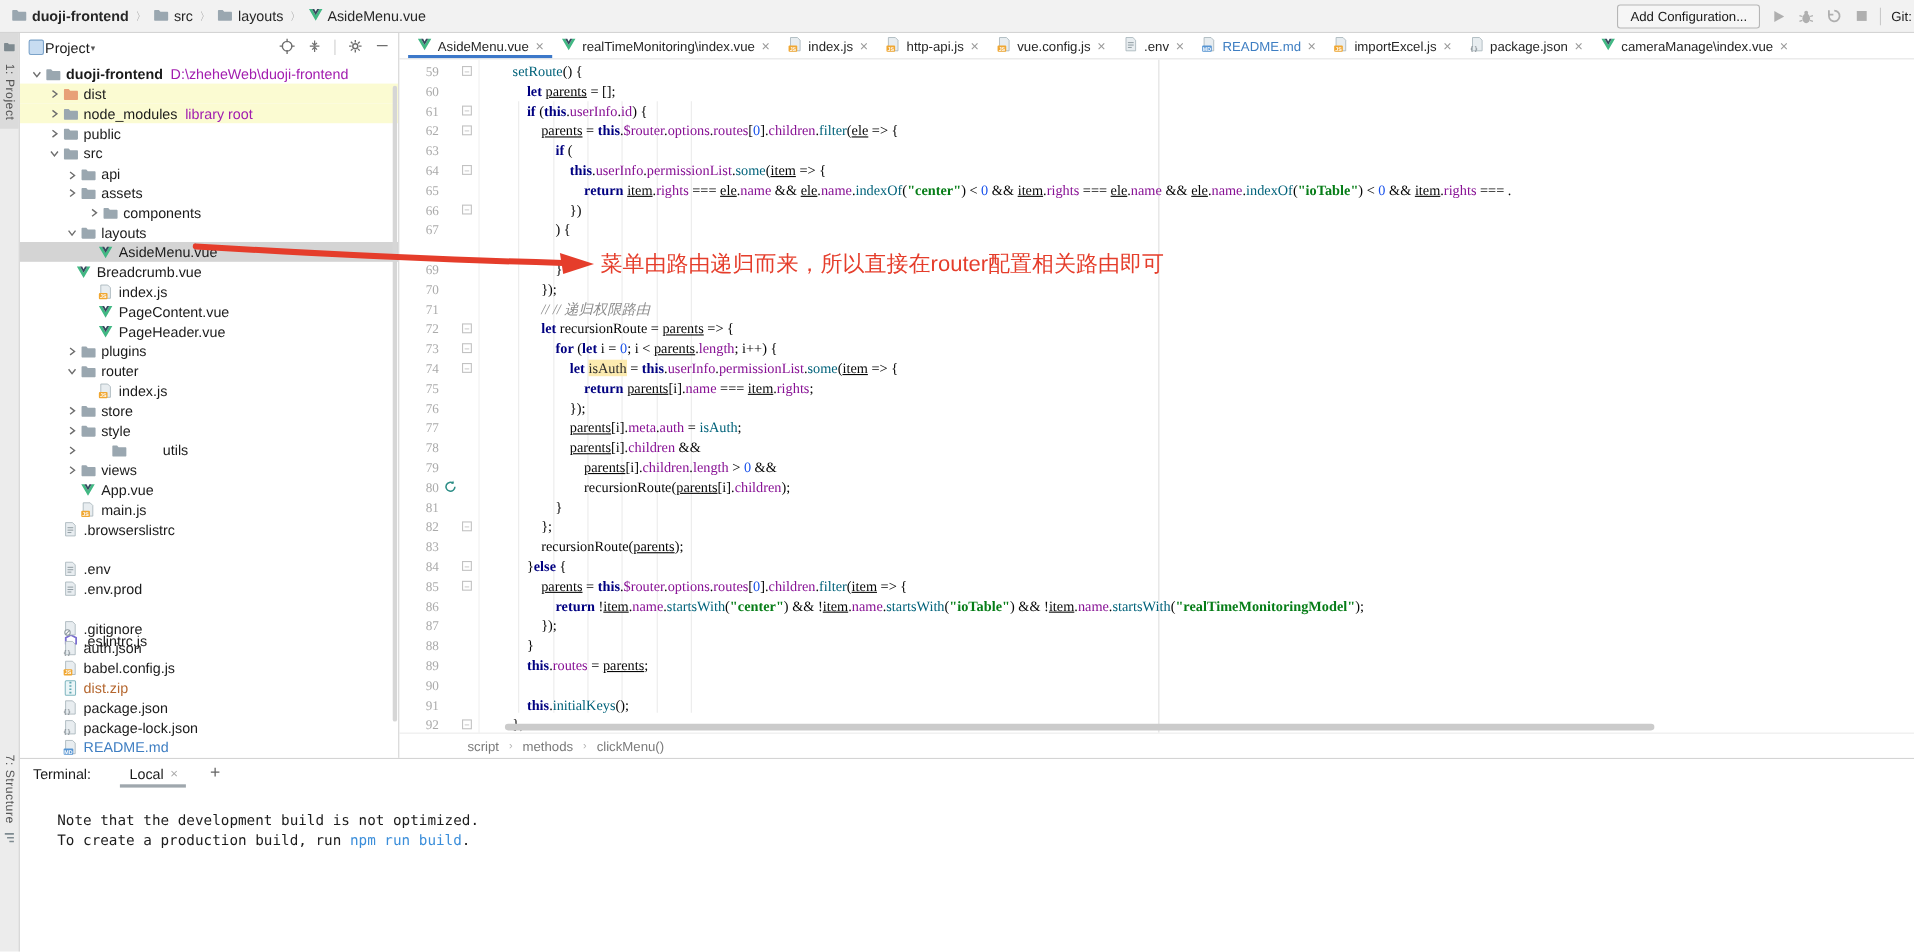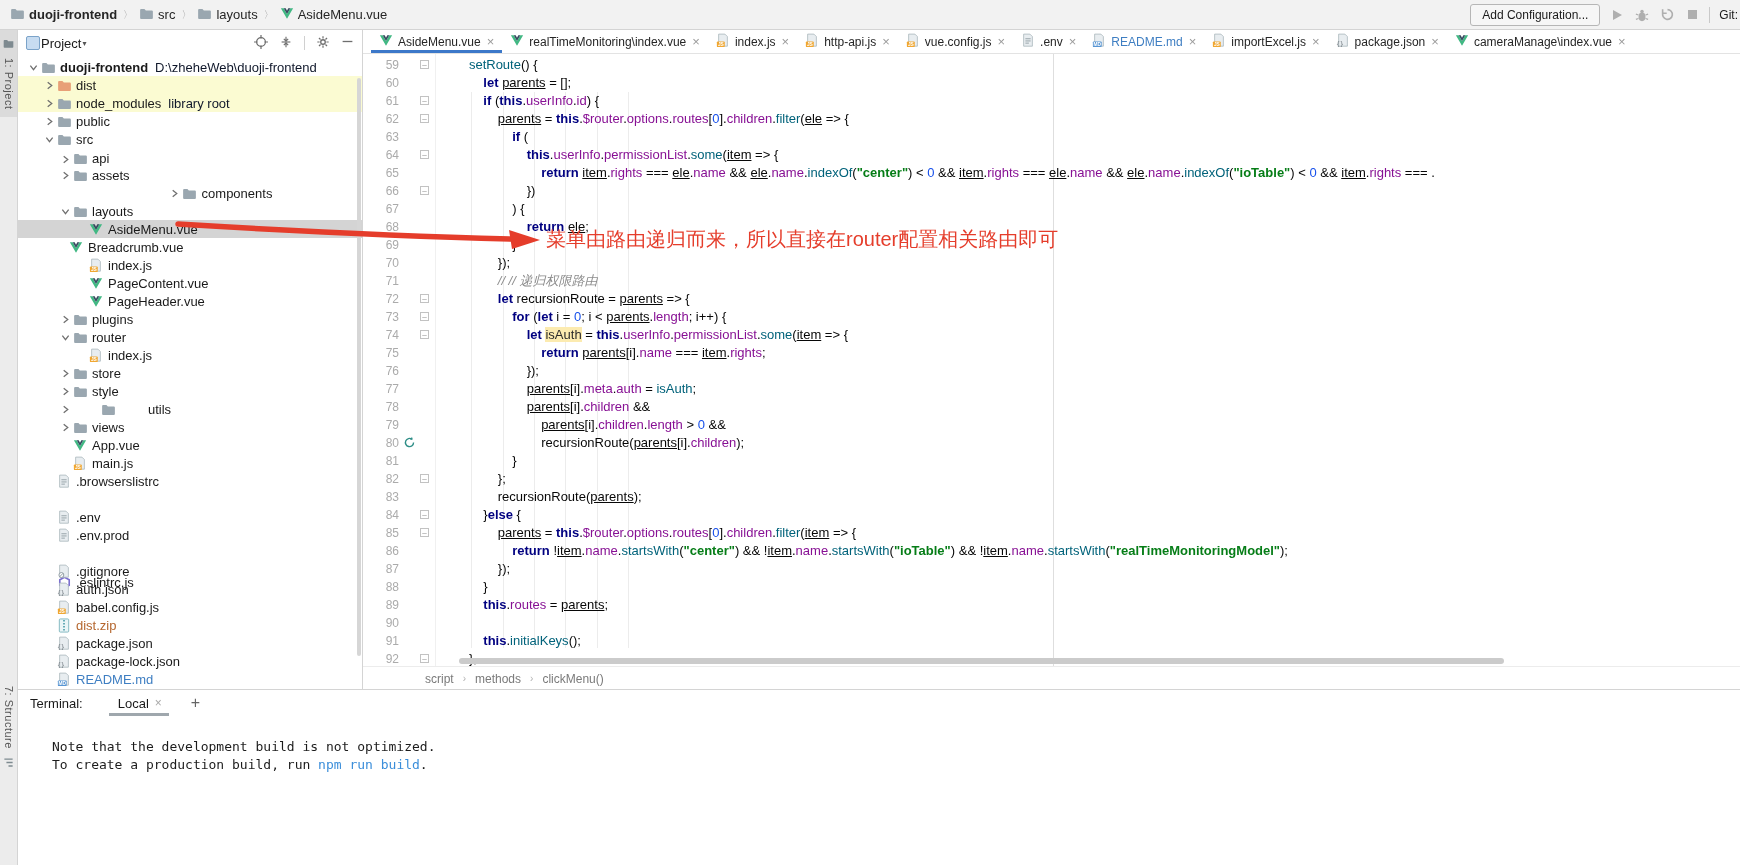--- a/index.html
+++ b/index.html
@@ -38,32 +38,32 @@
   .pp-icons span{cursor:default}
   .pp-sep{width:1px;height:14px;background:#D0D0D0}
   .tree{position:absolute;left:0;top:26px;right:0;bottom:0}
   .trow{position:absolute;left:0;right:0;height:18px;display:flex;align-items:center;font-size:13px;
         color:#1A1A1A;box-sizing:border-box;white-space:nowrap}
   .trow.sel{background:#D4D4D4}
   .trow.hl{background:#FBFBD2}
   .chev{width:14px;height:13px;display:flex;align-items:center;justify-content:center;flex:none}
   .ticon{width:16px;height:15px;margin-right:4px;display:flex;align-items:center;justify-content:center;flex:none}
   .tlabel.bold{font-weight:bold}
-  .tsec{color:#0f172a;margin-left:7px}
+  .tsec{color:#a21caf;margin-left:7px}
   .pp-scrollbar{position:absolute;right:1px;top:48px;width:4px;height:578px;background:#D6D6D6;border-radius:2px}
 
   
   .editor{position:absolute;left:363px;top:30px;width:1377px;height:659px;background:#fff;z-index:2}
   .tabs{position:absolute;left:0;top:0;right:0;height:24px;display:flex;align-items:stretch;padding-left:8px;
         border-bottom:1px solid #E3E3E3;box-sizing:border-box;background:#fff;overflow:hidden}
   .tab{display:flex;align-items:center;gap:5px;padding:0 8px;font-size:12px;color:#262626;position:relative;flex:none}
   .tab.active::after{content:"";position:absolute;left:0;right:0;bottom:0;height:3px;background:#3C78C9}
   .tab-close{color:#9A9A9A;font-size:13px;margin-left:1px}
   .code-area{position:absolute;left:0;top:24px;right:0;height:613px;overflow:hidden;
-             font-family:Liberation Sans, sans-serif;font-size:13px}
+             font-family:Liberation Serif, serif;font-size:13px}
   .gut-sep{position:absolute;left:72px;top:0;height:100%;width:1px;background:#F0F0F0}
   .margin-guide{position:absolute;left:690px;top:0;height:100%;width:1px;background:#DEDEDE}
   .iguide{position:absolute;width:1px;background:#ECECEC;top:38px;height:556px}
   .crow{position:absolute;left:0;right:0;height:18px;line-height:18px;white-space:pre}
   .lnum{position:absolute;left:0;width:36px;text-align:right;color:#ABABAB;font-size:12px}
   .ctext{position:absolute;left:77px;right:0;overflow:hidden;color:#070707}
   .fold{position:absolute;left:57px;top:4px;width:9px;height:9px;border:1px solid #C2C2C2;background:#fff;
         color:#8A8A8A;font-size:8px;line-height:7px;text-align:center;box-sizing:border-box}
   .gicon{position:absolute;left:40px;top:2px;width:13px;height:13px}
   .kw{color:#000080;font-weight:bold}
@@ -290,21 +290,21 @@
             <path d="M3 1.5 L7.5 5 L3 8.5" fill="none" stroke="#6E6E6E" stroke-width="1.4"></path>
           </svg>
         </span>
         <span class="ticon">
           <svg width="15" height="15" viewBox="0 0 16 16">
             <path d="M1.2 4.2c0-.6.4-1 1-1h3.6l1.5 1.7h6.5c.6 0 1 .4 1 1v6.9c0 .6-.4 1-1 1H2.2c-.6 0-1-.4-1-1z" fill="#9AA7B0"></path>
           </svg>
         </span>
         <span class="tlabel">assets</span>
       </div>
-      <div class="trow" style="top: 128px; padding-left: 60px; justify-content: center;">
+      <div class="trow" style="top: 128px; padding-left: 60px;">
         <span class="chev">
           <svg width="9" height="9" viewBox="0 0 10 10">
             <path d="M3 1.5 L7.5 5 L3 8.5" fill="none" stroke="#6E6E6E" stroke-width="1.4"></path>
           </svg>
         </span>
         <span class="ticon">
           <svg width="15" height="15" viewBox="0 0 16 16">
             <path d="M1.2 4.2c0-.6.4-1 1-1h3.6l1.5 1.7h6.5c.6 0 1 .4 1 1v6.9c0 .6-.4 1-1 1H2.2c-.6 0-1-.4-1-1z" fill="#9AA7B0"></path>
           </svg>
         </span>
@@ -699,21 +699,20 @@
       <div class="iguide" style="left: 264.8px;"></div>
       <div class="crow" style="top: 2px;"><span class="lnum">59</span><span class="fold">–</span><span class="ctext">        <span class="fn">setRoute</span>() {</span></div>
       <div class="crow" style="top: 20px;"><span class="lnum">60</span><span class="ctext">            <span class="kw">let</span> <span class="param">parents</span> = [];</span></div>
       <div class="crow" style="top: 38px;"><span class="lnum">61</span><span class="fold">–</span><span class="ctext">            <span class="kw">if</span> (<span class="kw">this</span>.<span class="prop">userInfo</span>.<span class="prop">id</span>) {</span></div>
       <div class="crow" style="top: 56px;"><span class="lnum">62</span><span class="fold">–</span><span class="ctext">                <span class="param">parents</span> = <span class="kw">this</span>.<span class="prop">$router</span>.<span class="prop">options</span>.<span class="prop">routes</span>[<span class="num">0</span>].<span class="prop">children</span>.<span class="fn">filter</span>(<span class="param">ele</span> =&gt; {</span></div>
       <div class="crow" style="top: 74px;"><span class="lnum">63</span><span class="ctext">                    <span class="kw">if</span> (</span></div>
       <div class="crow" style="top: 92px;"><span class="lnum">64</span><span class="fold">–</span><span class="ctext">                        <span class="kw">this</span>.<span class="prop">userInfo</span>.<span class="prop">permissionList</span>.<span class="fn">some</span>(<span class="param">item</span> =&gt; {</span></div>
       <div class="crow" style="top: 110px;"><span class="lnum">65</span><span class="ctext">                            <span class="kw">return</span> <span class="param">item</span>.<span class="prop">rights</span> === <span class="param">ele</span>.<span class="prop">name</span> &amp;&amp; <span class="param">ele</span>.<span class="prop">name</span>.<span class="fn">indexOf</span>(<span class="str">"center"</span>) &lt; <span class="num">0</span> &amp;&amp; <span class="param">item</span>.<span class="prop">rights</span> === <span class="param">ele</span>.<span class="prop">name</span> &amp;&amp; <span class="param">ele</span>.<span class="prop">name</span>.<span class="fn">indexOf</span>(<span class="str">"ioTable"</span>) &lt; <span class="num">0</span> &amp;&amp; <span class="param">item</span>.<span class="prop">rights</span> === .</span></div>
       <div class="crow" style="top: 128px;"><span class="lnum">66</span><span class="fold">–</span><span class="ctext">                        })</span></div>
       <div class="crow" style="top: 146px;"><span class="lnum">67</span><span class="ctext">                    ) {</span></div>
-      <div class="crow" style="top: 164px;"><span class="lnum">68</span><span class="ctext">                        <span class="kw">return</span> <span class="param">ele</span>;</span></div>
       <div class="crow" style="top: 182px;"><span class="lnum">69</span><span class="ctext">                    }</span></div>
       <div class="crow" style="top: 200px;"><span class="lnum">70</span><span class="ctext">                });</span></div>
       <div class="crow" style="top: 218px;"><span class="lnum">71</span><span class="ctext"><span class="cmt">                // // 递归权限路由</span></span></div>
       <div class="crow" style="top: 236px;"><span class="lnum">72</span><span class="fold">–</span><span class="ctext">                <span class="kw">let</span> recursionRoute = <span class="param">parents</span> =&gt; {</span></div>
       <div class="crow" style="top: 254px;"><span class="lnum">73</span><span class="fold">–</span><span class="ctext">                    <span class="kw">for</span> (<span class="kw">let</span> i = <span class="num">0</span>; i &lt; <span class="param">parents</span>.<span class="prop">length</span>; i++) {</span></div>
       <div class="crow" style="top: 272px;"><span class="lnum">74</span><span class="fold">–</span><span class="ctext">                        <span class="kw">let</span> <span class="lvar hlbg">isAuth</span> = <span class="kw">this</span>.<span class="prop">userInfo</span>.<span class="prop">permissionList</span>.<span class="fn">some</span>(<span class="param">item</span> =&gt; {</span></div>
       <div class="crow" style="top: 290px;"><span class="lnum">75</span><span class="ctext">                            <span class="kw">return</span> <span class="param">parents</span>[i].<span class="prop">name</span> === <span class="param">item</span>.<span class="prop">rights</span>;</span></div>
       <div class="crow" style="top: 308px;"><span class="lnum">76</span><span class="ctext">                        });</span></div>
       <div class="crow" style="top: 326px;"><span class="lnum">77</span><span class="ctext">                        <span class="param">parents</span>[i].<span class="prop">meta</span>.<span class="prop">auth</span> = <span class="lvar">isAuth</span>;</span></div>
       <div class="crow" style="top: 344px;"><span class="lnum">78</span><span class="ctext">                        <span class="param">parents</span>[i].<span class="prop">children</span> &amp;&amp;</span></div>

